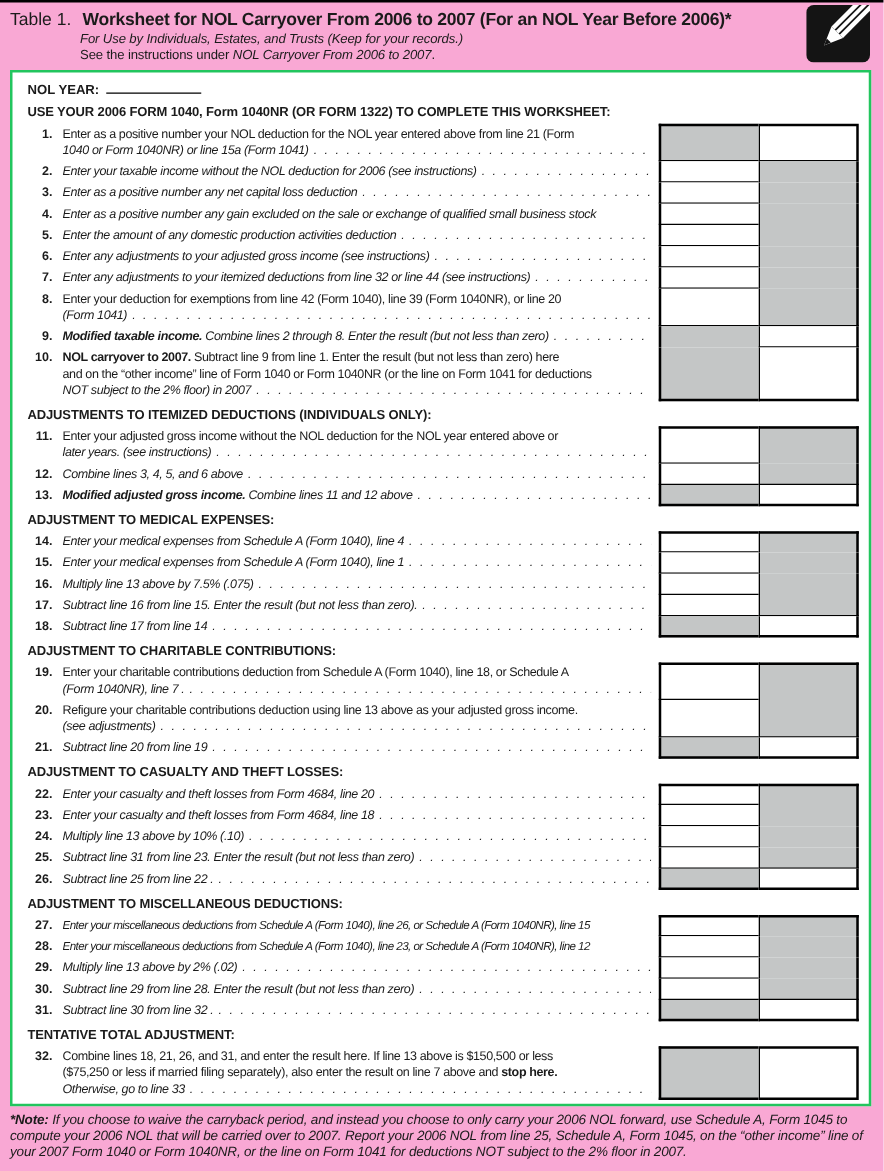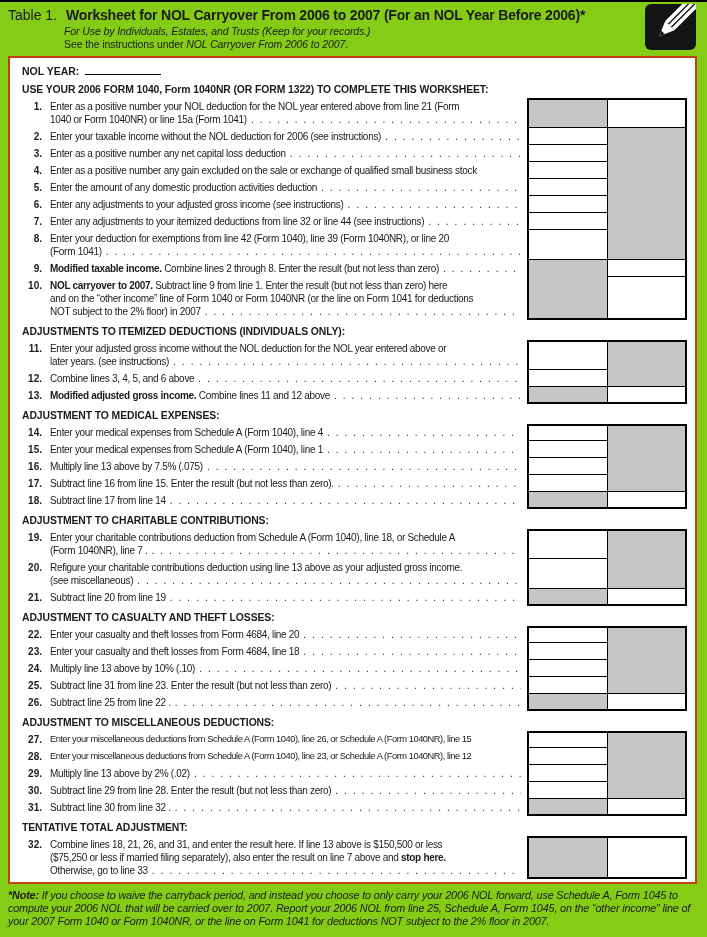--- a/index.html
+++ b/index.html
@@ -1,41 +1,41 @@
 <!DOCTYPE html>
 <html style="--shaded: #c4c6c6;"><head>
 <meta charset="utf-8">
 <style>
   html,body{margin:0;padding:0;background:#fff;}
   body{font-family:"Liberation Sans","DejaVu Sans",sans-serif;color:#1b1b1b;}
-  .page{width:707px;height:937px;overflow:hidden;position:relative;background:#84cc16;}
+  .page{width:707px;height:937px;overflow:hidden;position:relative;background:#f9a8d4;}
   .top-rule{height:2px;background:#000;}
 
   
   .header{position:relative;padding:5px 0 3px 8px;}
   .header-main{display:flex;align-items:baseline;}
   .table-label{font-size:14px;flex:none;margin-right:9px;}
   .title{font-weight:bold;font-size:14px;letter-spacing:-0.2px;padding-right:70px;}
   .subtitles{margin-left:56px;margin-top:2px;}
   .subtitle{font-size:10.5px;line-height:13px;letter-spacing:-0.1px;}
   .italic{font-style:italic;}
   .pencil{position:absolute;top:2px;right:11px;}
 
   
-  .main-box{border:2px solid #c2410c;margin:2px 10px 0 8px;padding:1px 8px 3px 6px;background:#fff;}
+  .main-box{border:2px solid #22c55e;margin:2px 10px 0 8px;padding:1px 8px 3px 6px;background:#fff;}
   .nol-row{padding:6px 0 1px 6px;font-weight:bold;font-size:10.5px;}
   .nol-blank{display:inline-block;width:76px;border-bottom:1.5px solid #000;height:9px;margin-left:6px;}
   .section-header{font-weight:bold;font-size:10.4px;letter-spacing:-0.1px;padding:6px 0 3px 6px;}
 
   .row{display:flex;align-items:stretch;}
   .no{width:26px;flex:none;text-align:right;font-weight:bold;font-size:10px;padding:2px 0;line-height:13px;}
   .text{flex:1;min-width:0;margin:0 6px 0 8px;padding:2px 0;}
   .tline{font-size:10px;letter-spacing:-0.3px;line-height:13px;white-space:nowrap;overflow:hidden;}
   .condensed .tline{font-size:9.3px;letter-spacing:-0.45px;}
-  .tline.last{display:flex;align-items:center;}
+  .tline.last{display:flex;align-items:center;font-style:italic;}
   .tline.last > .tcontent{flex:none;white-space:nowrap;}
   .dots{flex:1;min-width:0;overflow:hidden;white-space:nowrap;letter-spacing:6px;margin-left:4px;font-size:10px;color:#222;}
 
   .cell{width:80px;flex:none;box-sizing:border-box;background:#fff;}
   .c1{border-left:2px solid #000;}
   .c2{border-left:1px solid #000;border-right:2px solid #000;}
   .shaded{background:var(--shaded,#c4c6c6);}
   .hb{border-bottom:1px solid #000;}
   .gs{border-top:2px solid #000;}
   .ge{border-bottom:2px solid #000;}
@@ -291,21 +291,21 @@
           </div>
         </div>
         <div class="cell c1 hb gs"></div>
         <div class="cell c2 shaded gs"></div>
       </div>
       <div class="row">
         <span class="no">20.</span>
         <div class="text">
           <div class="tline"><span class="tcontent"><span>Refigure your charitable contributions deduction using line 13 above as your adjusted gross income.</span></span></div>
           <div class="tline last">
-            <span class="tcontent"><span>(see miscellaneous)</span></span>
+            <span class="tcontent"><span>(see adjustments)</span></span>
             <span class="dots">............................................................</span>
           </div>
         </div>
         <div class="cell c1 hb"></div>
         <div class="cell c2 shaded hb"></div>
       </div>
       <div class="row">
         <span class="no">21.</span>
         <div class="text">
           <div class="tline last">

